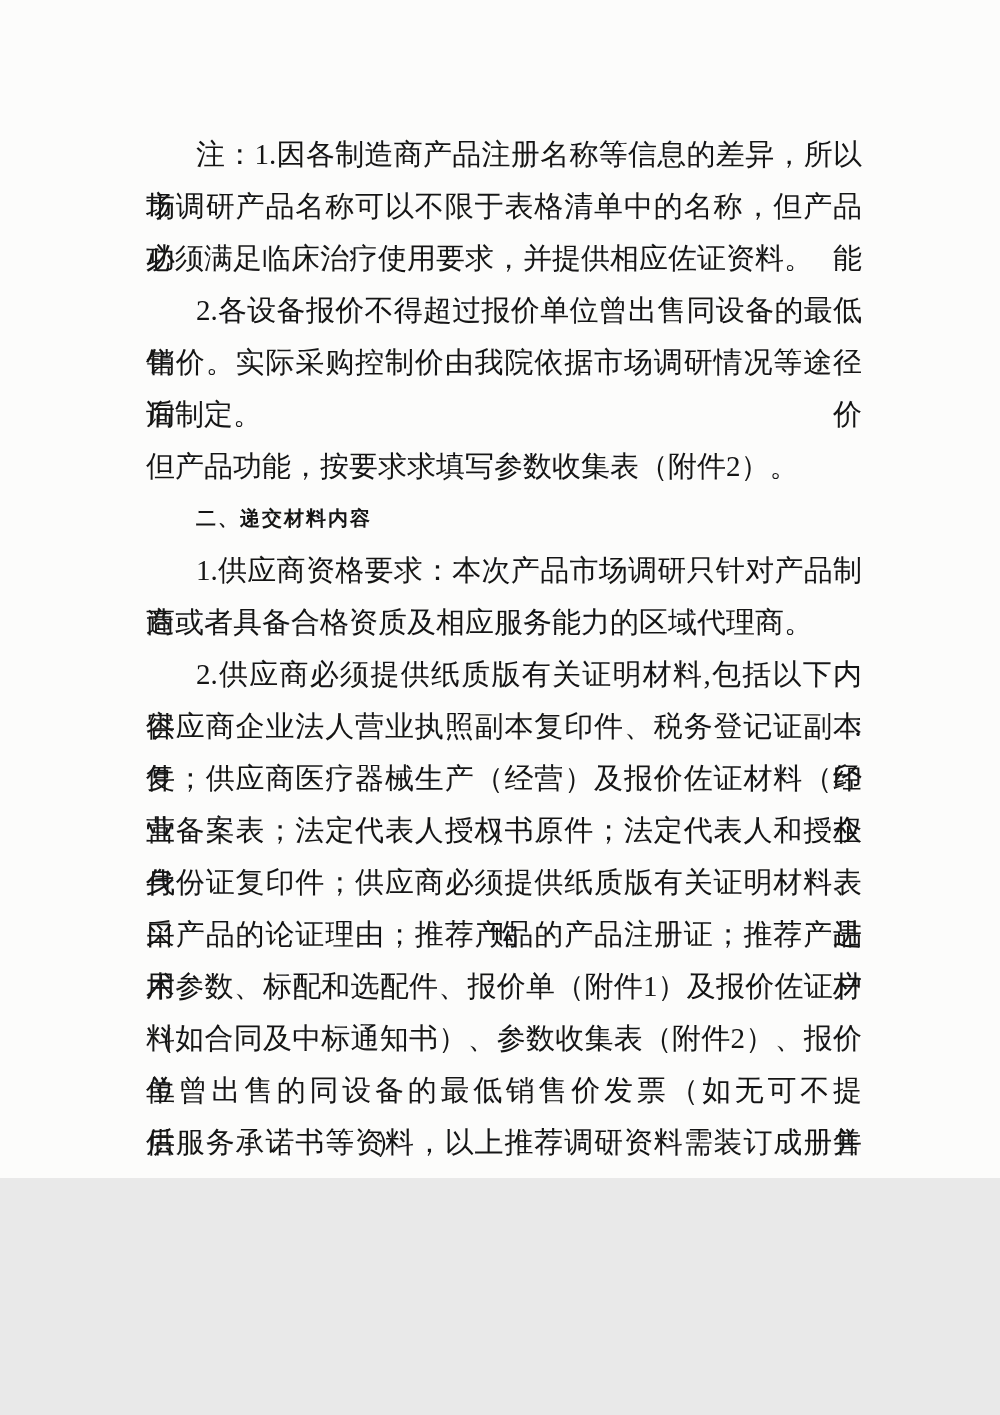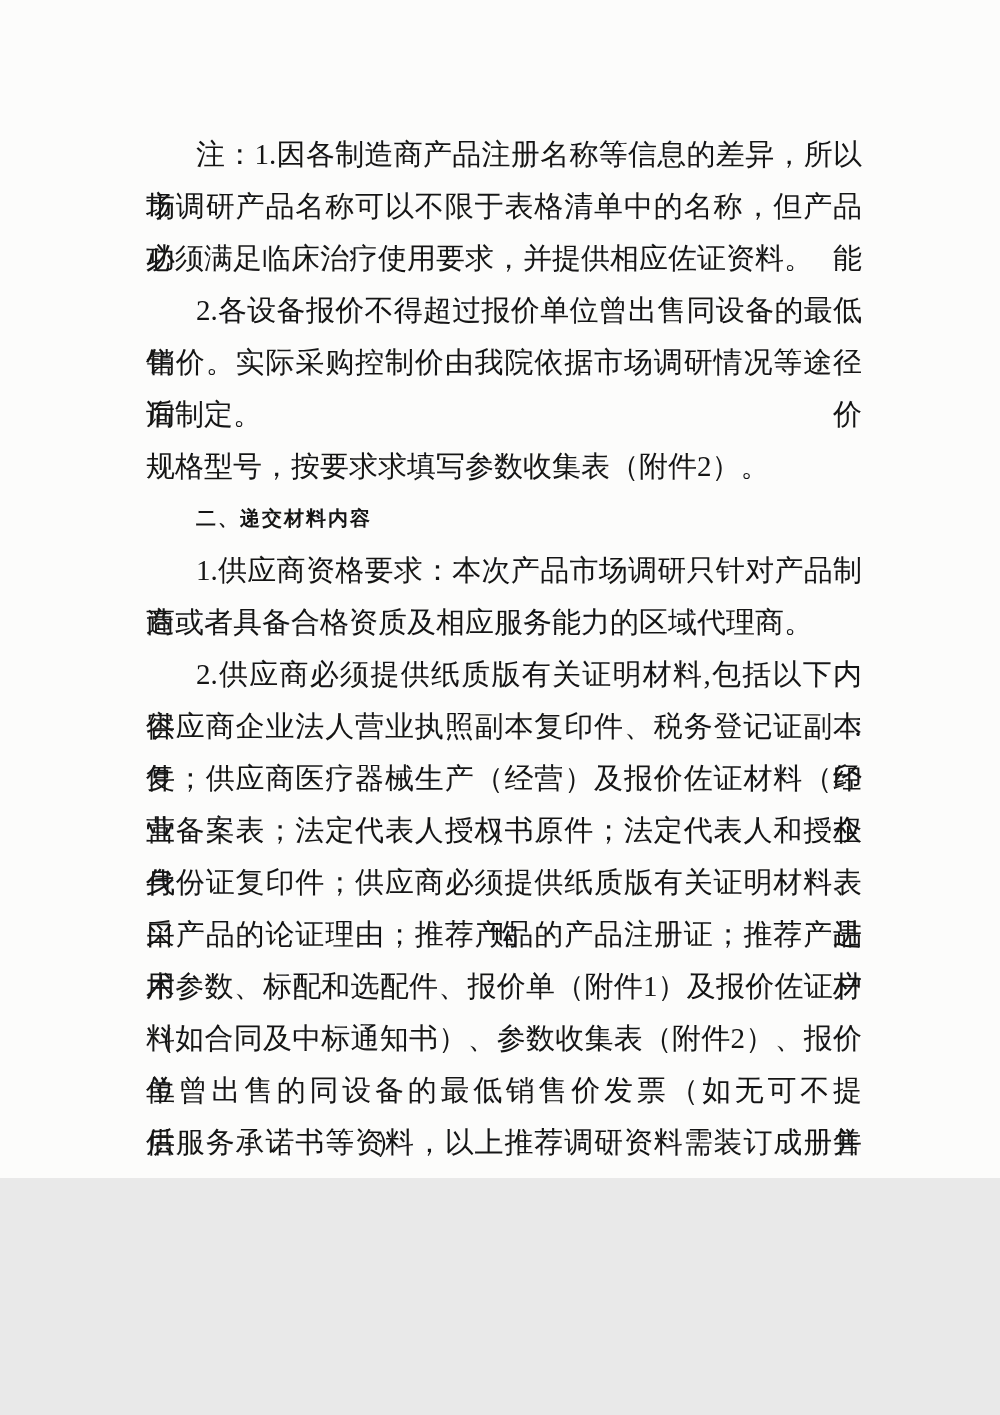--- a/index.html
+++ b/index.html
@@ -65,21 +65,21 @@
       <div class="line">必须满足临床治疗使用要求，并提供相应佐证资料。</div>
     </div>
 
     <div class="paragraph">
       <div class="line indent fill">2.各设备报价不得超过报价单位曾出售同设备的最低销</div>
       <div class="line fill">售价。实际采购控制价由我院依据市场调研情况等途径询价</div>
       <div class="line">后制定。</div>
     </div>
 
     <div class="paragraph">
-      <div class="line">规格型号，按要求求填写参数收集表（附件2）。</div>
+      <div class="line">但产品功能，按要求求填写参数收集表（附件2）。</div>
     </div>
 
     <div class="paragraph heading">
       <div class="line indent">二、递交材料内容</div>
     </div>
 
     <div class="paragraph">
       <div class="line indent fill">1.供应商资格要求：本次产品市场调研只针对产品制造</div>
       <div class="line">商或者具备合格资质及相应服务能力的区域代理商。</div>
     </div>

